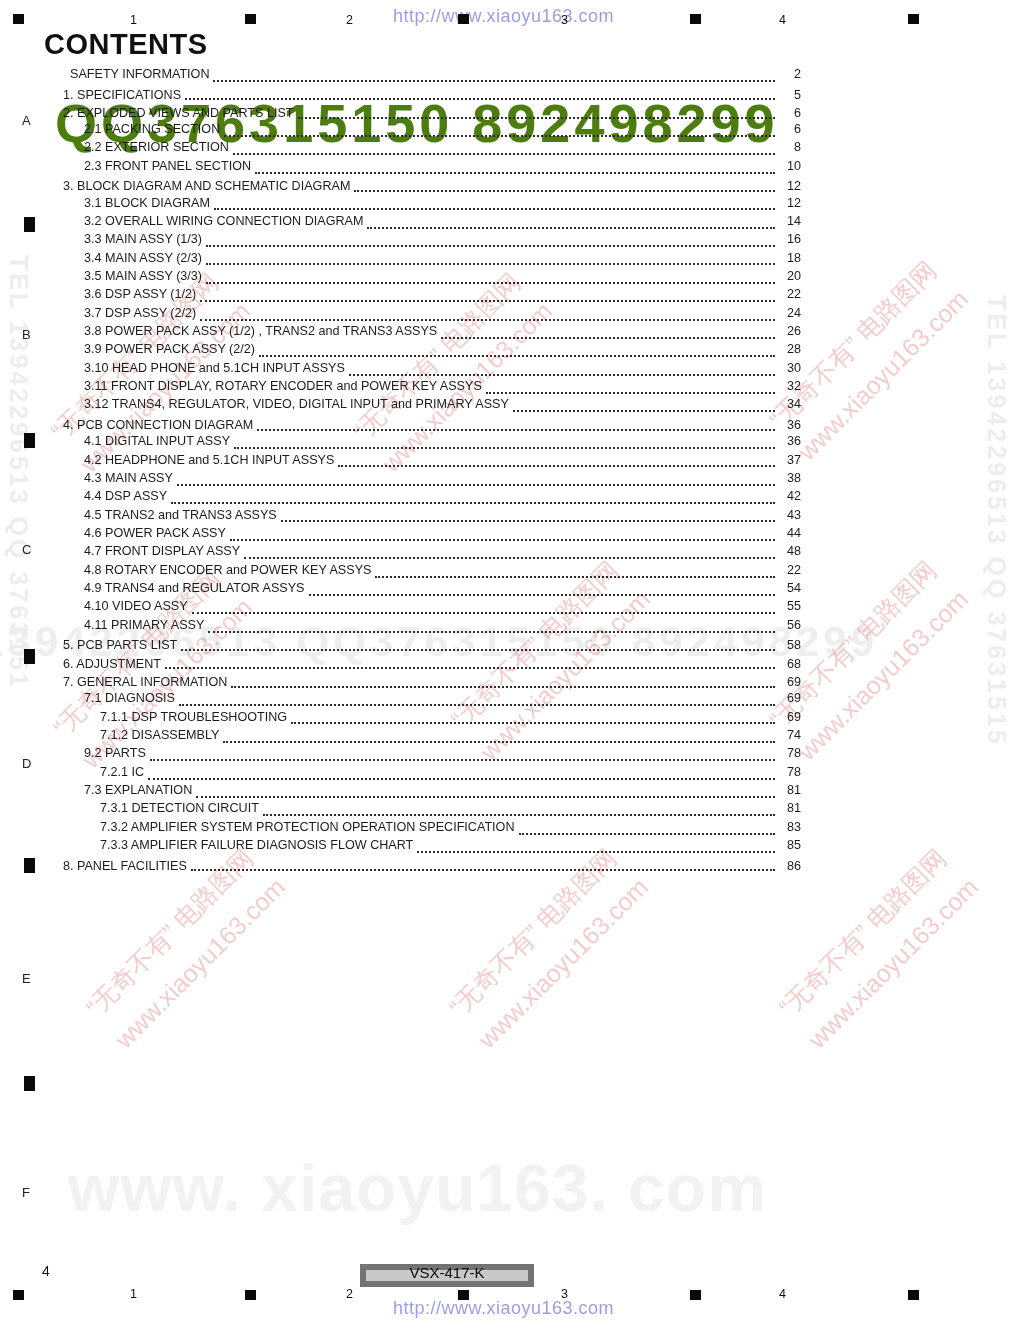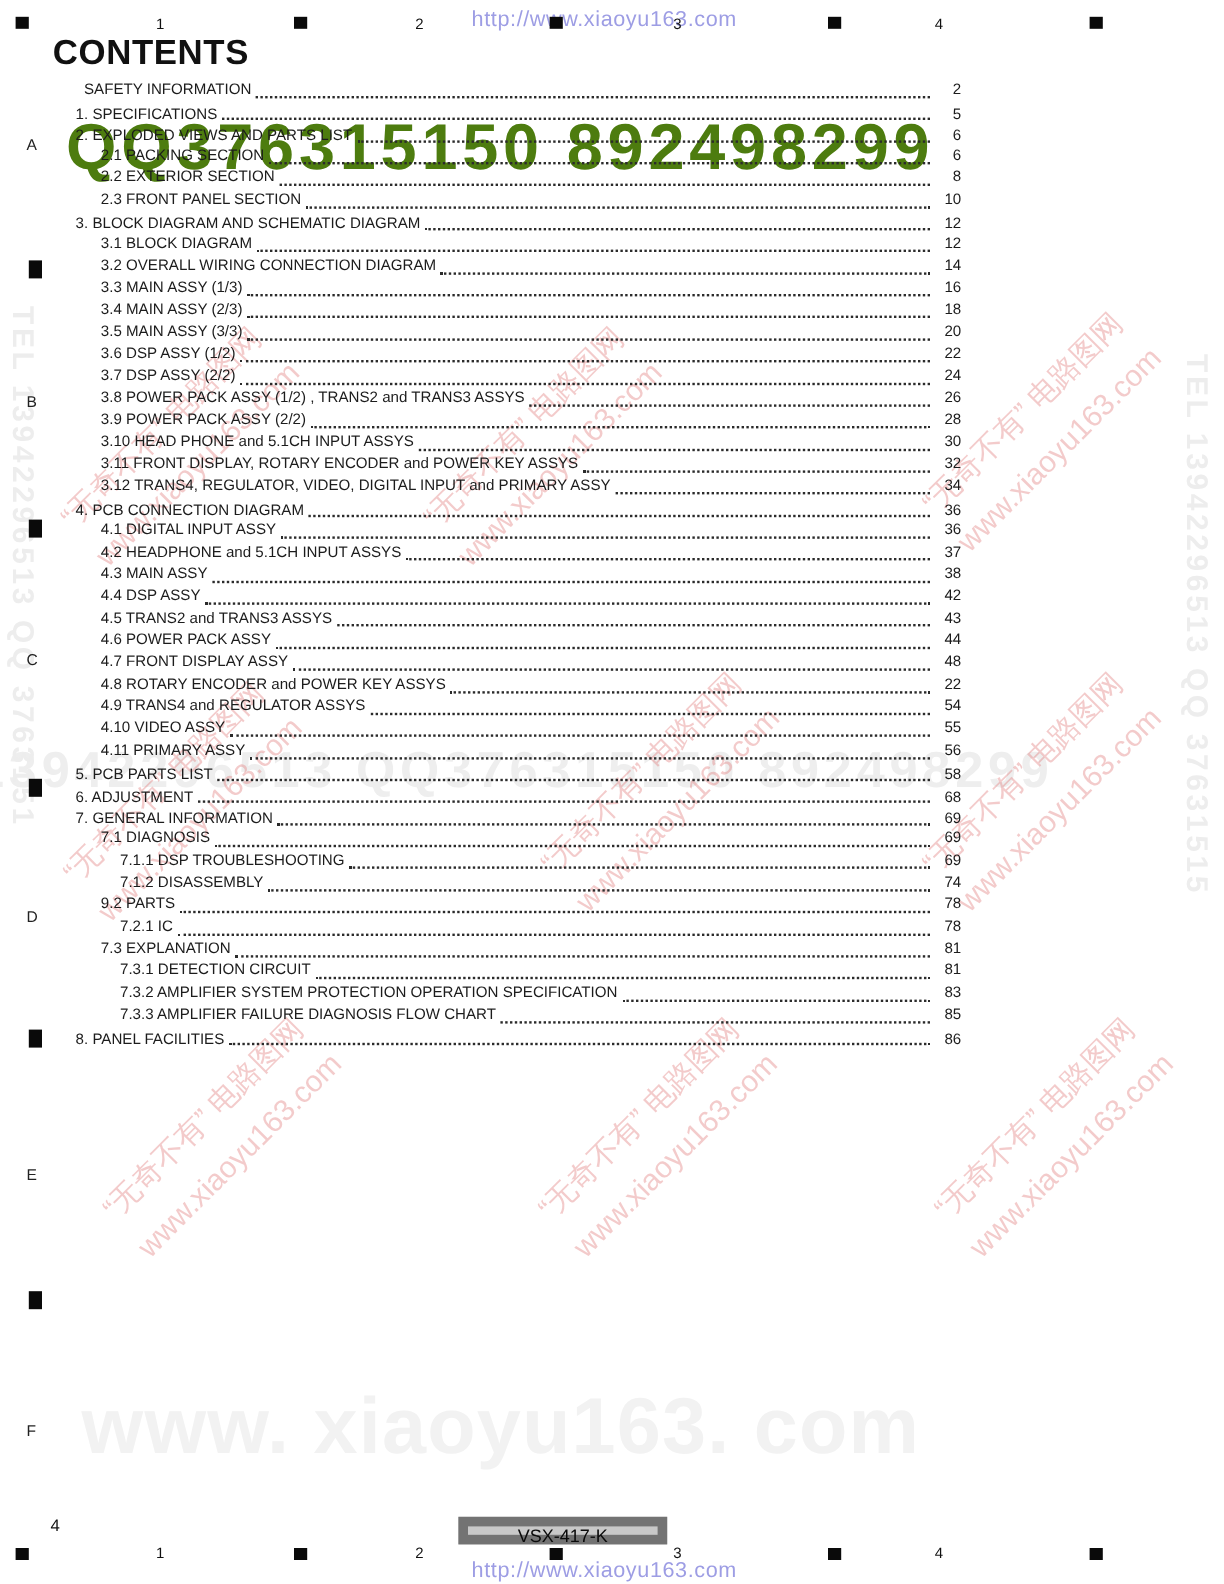--- a/index.html
+++ b/index.html
@@ -28,23 +28,23 @@
   .wm-pink div{white-space:nowrap;}
 
   
   .sq{position:absolute;background:#0a0a0a;}
   .sq-h{width:11px;height:10px;}
   .sq-v{width:11px;height:15px;}
   .zone-num{position:absolute;font-size:12.5px;color:#111;}
   .zone-letter{position:absolute;left:22px;font-size:13px;color:#222;}
   .footer-page-num{position:absolute;left:42px;top:1263px;font-size:14px;color:#111;}
   .model-box{
-    position:absolute;left:382px;top:1264px;width:174px;height:23px;
-    background:#c8c8c8;border:8px solid #737373;box-sizing:border-box;
-    display:flex;align-items:flex-start;justify-content:center;
+    position:absolute;left:360px;top:1264px;width:174px;height:23px;
+    background:#c8c8c8;border:6px solid #737373;box-sizing:border-box;
+    display:flex;align-items:flex-end;justify-content:center;
     font-size:15px;color:#0a0a0a;
   }
 
   
   .doc-title{position:absolute;left:44px;top:28px;font-size:29px;font-weight:bold;color:#111;letter-spacing:.5px;}
   .toc{position:absolute;left:63px;top:67px;width:738px;}
   .toc-row{display:flex;height:18.36px;font-size:12.6px;color:#1c1c1c;}
   .toc-row .lbl{white-space:nowrap;}
   .toc-row .leader{flex:1 1 auto;border-bottom:2px dotted #2b2b2b;margin:0 4px 3.5px 4px;align-self:flex-end;}
   .toc-row .pg{min-width:22px;text-align:right;white-space:nowrap;}

